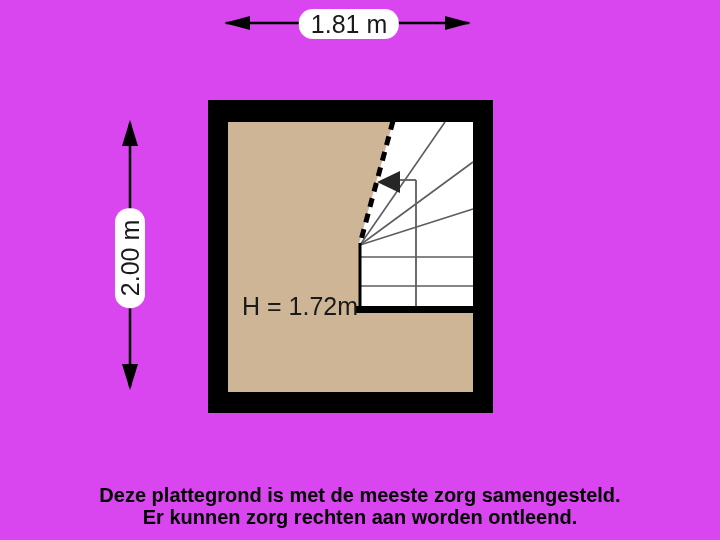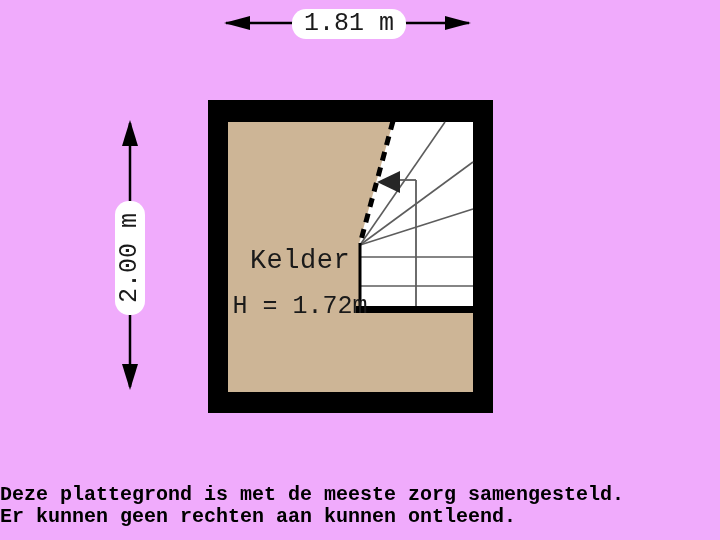--- a/index.html
+++ b/index.html
@@ -1,21 +1,21 @@
 <!DOCTYPE html>
 <html><head>
 <meta charset="utf-8">
 <style>
   html,body{margin:0;padding:0;}
   .canvas{
     position:relative;
     width:720px;height:540px;
-    background:#f0abfc;
+    background:#d946ef;
     overflow:hidden;
-    font-family:Liberation Mono, monospace;
+    font-family:Liberation Sans, sans-serif;
     color:#000;
   }
   .plan-svg{position:absolute;left:0;top:0;}
   .dim-label{
     position:absolute;
     background:#ffffff;
     border-radius:14px;
     font-size:25px;
     line-height:30px;
     height:30px;
@@ -46,20 +46,21 @@
     left:300px;top:306px;
     transform:translate(-50%,-50%);
     font-size:25px;
     white-space:nowrap;
     color:#1a1a1a;
   }
   .disclaimer{
     position:absolute;
     left:0;top:484px;
     width:720px;
+    text-align:center;
     font-size:20px;
     font-weight:bold;
     line-height:22px;
     color:#000;
   }
 </style>
 </head>
 <body>
 
 <div class="canvas">
@@ -103,22 +104,21 @@
       <line x1="130" y1="123" x2="130" y2="387" stroke-width="2.5" stroke="#000000"></line>
       <polygon points="130,120 122,146 138,146" fill="#000000"></polygon>
       <polygon points="130,390 122,364 138,364" fill="#000000"></polygon>
     </g>
   </svg>
 
   <div class="dim-label top">1.81 m</div>
 
   <div class="dim-label left">2.00 m</div>
 
-  <div class="room-label">Kelder</div>
 
   <div class="height-label">H = 1.72m</div>
 
   <div class="disclaimer">
     <div>Deze plattegrond is met de meeste zorg samengesteld.</div>
-    <div>Er kunnen geen rechten aan kunnen ontleend.</div>
+    <div>Er kunnen zorg rechten aan worden ontleend.</div>
   </div>
 
 </div>
 
 </body></html>

